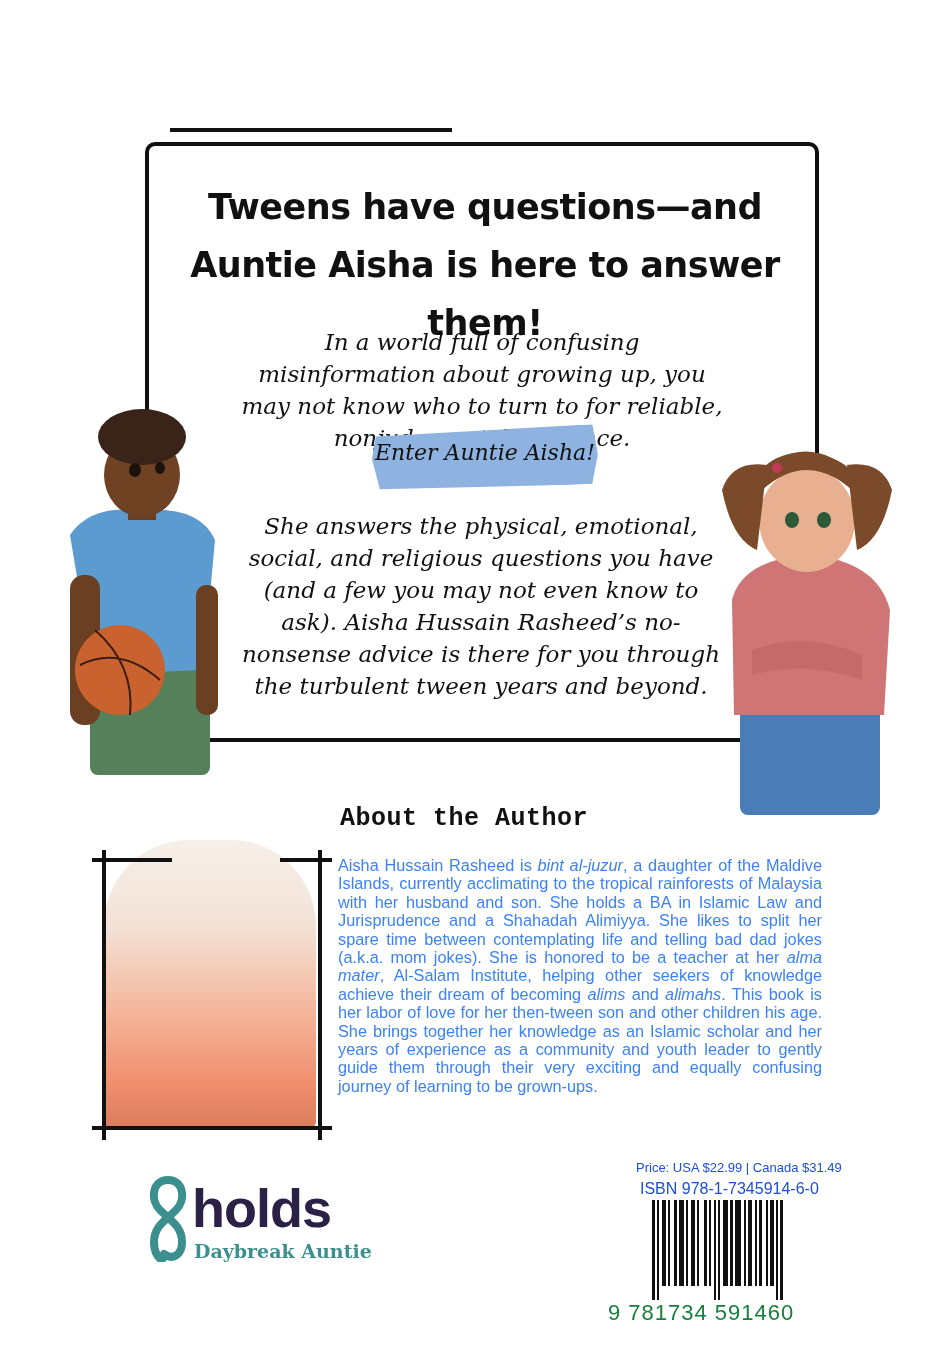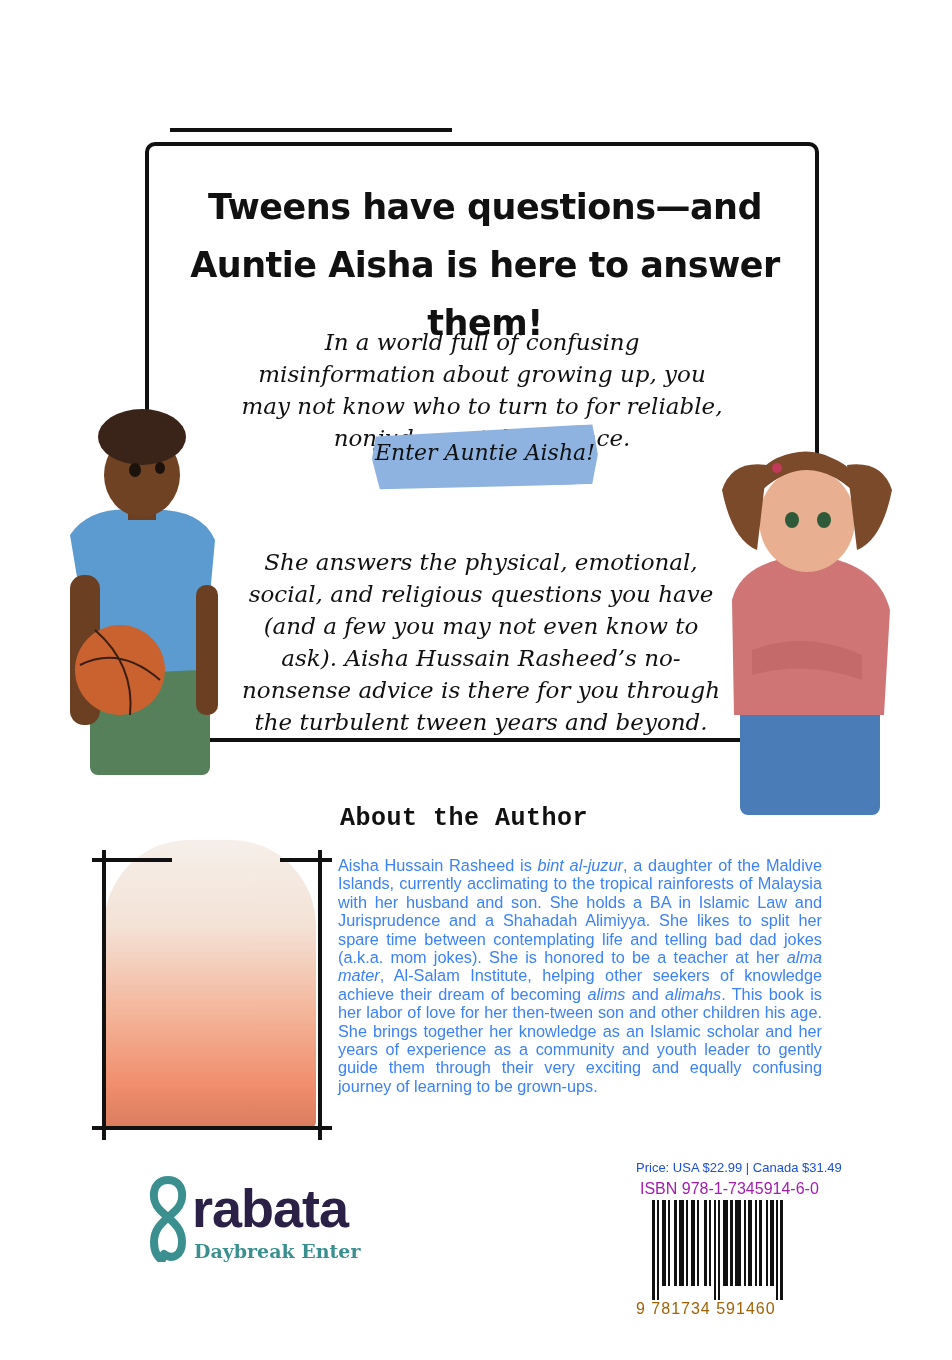--- a/index.html
+++ b/index.html
@@ -41,42 +41,42 @@
       text-align: justify; color: #3b82f6;
     }
     .bio i { font-style: italic; }
     .photo-frame { position: absolute; left: 92px; top: 846px; width: 240px; height: 294px; }
     .photo {
       position: absolute; left: 104px; top: 840px; width: 212px; height: 288px;
       background: linear-gradient(180deg, #f6efe9 0%, #f3e2d6 30%, #f4b59a 60%, #f08e6d 85%, #d97c5e 100%);
       border-radius: 40% 40% 6px 6px / 30% 30% 6px 6px;
     }
     .price { position: absolute; left: 636px; top: 1160px; font-family: "Liberation Sans", sans-serif; font-size: 13px; color: #1d4ed8; }
-    .isbn { position: absolute; left: 640px; top: 1180px; font-family: "Liberation Sans", sans-serif; font-size: 16px; color: #a21caf; }
+    .isbn { position: absolute; left: 640px; top: 1180px; font-family: "Liberation Sans", sans-serif; font-size: 16px; color: #1d4ed8; }
     .barcode { position: absolute; left: 652px; top: 1200px; width: 166px; height: 104px; display: flex; align-items: stretch; }
     .barcode span { display: block; background: #111; height: 86px; }
-    .barcode-num { position: absolute; left: 636px; top: 1300px; font-family: "Liberation Sans", sans-serif; font-size: 16px; letter-spacing: 1px; color: #a16207; }
+    .barcode-num { position: absolute; left: 608px; top: 1300px; font-family: "Liberation Sans", sans-serif; font-size: 22px; letter-spacing: 1px; color: #15803d; }
     .logo-text { position: absolute; left: 192px; top: 1178px; font-family: "Liberation Sans", sans-serif; font-weight: bold; font-size: 54px; color: #2b2147; letter-spacing: -1px; line-height: 60px; }
     .logo-sub { position: absolute; left: 194px; top: 1240px; font-family: "DejaVu Serif", serif; font-weight: bold; font-size: 19px; color: #3b8f8f; }
   </style>
 </head>
 <body>
 
 <div class="rule" style="left:170px; top:128px; width:282px;"></div>
 <div class="box"></div>
 <div class="rule" style="left:436px; top:738px; width:284px;"></div>
 
 <div class="headline">Tweens have questions—and Auntie Aisha is here to answer them!</div>
 
 <div class="para" style="left:240px; top:326px; width:484px;">In a world full of confusing misinformation about growing up, you may not know who to turn to for reliable, nonjudgmental guidance.</div>
 
 <div class="tape"></div>
 <div class="tape-label">Enter Auntie Aisha!</div>
 
-<div class="para" style="left:234px; top:510px; width:494px;margin-top:36px;">She answers the physical, emotional, social, and religious questions you have (and a few you may not even know to ask). Aisha Hussain Rasheed’s no-nonsense advice is there for you through the turbulent tween years and beyond.</div>
+<div class="para" style="left:234px; top:510px; width:494px;">She answers the physical, emotional, social, and religious questions you have (and a few you may not even know to ask). Aisha Hussain Rasheed’s no-nonsense advice is there for you through the turbulent tween years and beyond.</div>
 
 <svg class="abs" style="left:50px; top:395px;" width="180" height="385" viewBox="0 0 180 385">
   <rect x="40" y="250" width="120" height="130" rx="8" fill="#55805a"></rect>
   <path d="M20 140 Q40 110 90 115 Q150 110 165 145 L160 200 L150 275 L40 280 L30 200 Z" fill="#5b9bd0"></path>
   <rect x="20" y="180" width="30" height="150" rx="14" fill="#6a3f22"></rect>
   <rect x="146" y="190" width="22" height="130" rx="10" fill="#6a3f22"></rect>
   <circle cx="70" cy="275" r="45" fill="#c9622f"></circle>
   <path d="M30 270 Q70 250 110 285 M45 235 Q85 270 80 320" stroke="#3a1d10" stroke-width="2" fill="none"></path>
   <rect x="78" y="95" width="28" height="30" fill="#6a3f22"></rect>
   <ellipse cx="92" cy="80" rx="38" ry="42" fill="#6f4224"></ellipse>
@@ -107,22 +107,22 @@
   <line x1="0" y1="14" x2="80" y2="14" stroke="#111" stroke-width="4"></line>
   <line x1="188" y1="14" x2="240" y2="14" stroke="#111" stroke-width="4"></line>
   <line x1="0" y1="282" x2="240" y2="282" stroke="#111" stroke-width="4"></line>
 </svg>
 
 <div class="bio"><span>Aisha Hussain Rasheed is </span><i>bint al-juzur</i><span>, a daughter of the Maldive Islands, currently acclimating to the tropical rainforests of Malaysia with her husband and son. She holds a BA in Islamic Law and Jurisprudence and a Shahadah Alimiyya. She likes to split her spare time between contemplating life and telling bad dad jokes (a.k.a. mom jokes). She is honored to be a teacher at her </span><i>alma mater</i><span>, Al-Salam Institute, helping other seekers of knowledge achieve their dream of becoming </span><i>alims</i><span> and </span><i>alimahs</i><span>. This book is her labor of love for her then-tween son and other children his age. She brings together her knowledge as an Islamic scholar and her years of experience as a community and youth leader to gently guide them through their very exciting and equally confusing journey of learning to be grown-ups.</span></div>
 
 <svg class="abs" style="left:146px; top:1176px;" width="44" height="86" viewBox="0 0 44 86">
   <path d="M22 4 C6 4 4 24 14 34 C24 44 36 50 36 66 C36 80 26 84 18 78 M22 4 C38 4 40 24 30 34 C20 44 8 50 8 66 C8 76 12 82 16 84" stroke="#3b8f8f" stroke-width="8" fill="none" stroke-linecap="round"></path>
 </svg>
-<div class="logo-text">rabata</div>
-<div class="logo-sub">Daybreak Enter</div>
+<div class="logo-text">holds</div>
+<div class="logo-sub">Daybreak Auntie</div>
 
 <div class="price">Price: USA $22.99 | Canada $31.49</div>
 <div class="isbn">ISBN 978-1-7345914-6-0</div>
 <div class="barcode">
   <span style="width:3px;margin-right:2px;height:100px"></span>
     <span style="width:2px;margin-right:3px;height:100px"></span>
   <span style="width:4px;margin-right:2px"></span>
     <span style="width:2px;margin-right:4px"></span>
     <span style="width:3px;margin-right:2px"></span>
   <span style="width:5px;margin-right:2px"></span>

